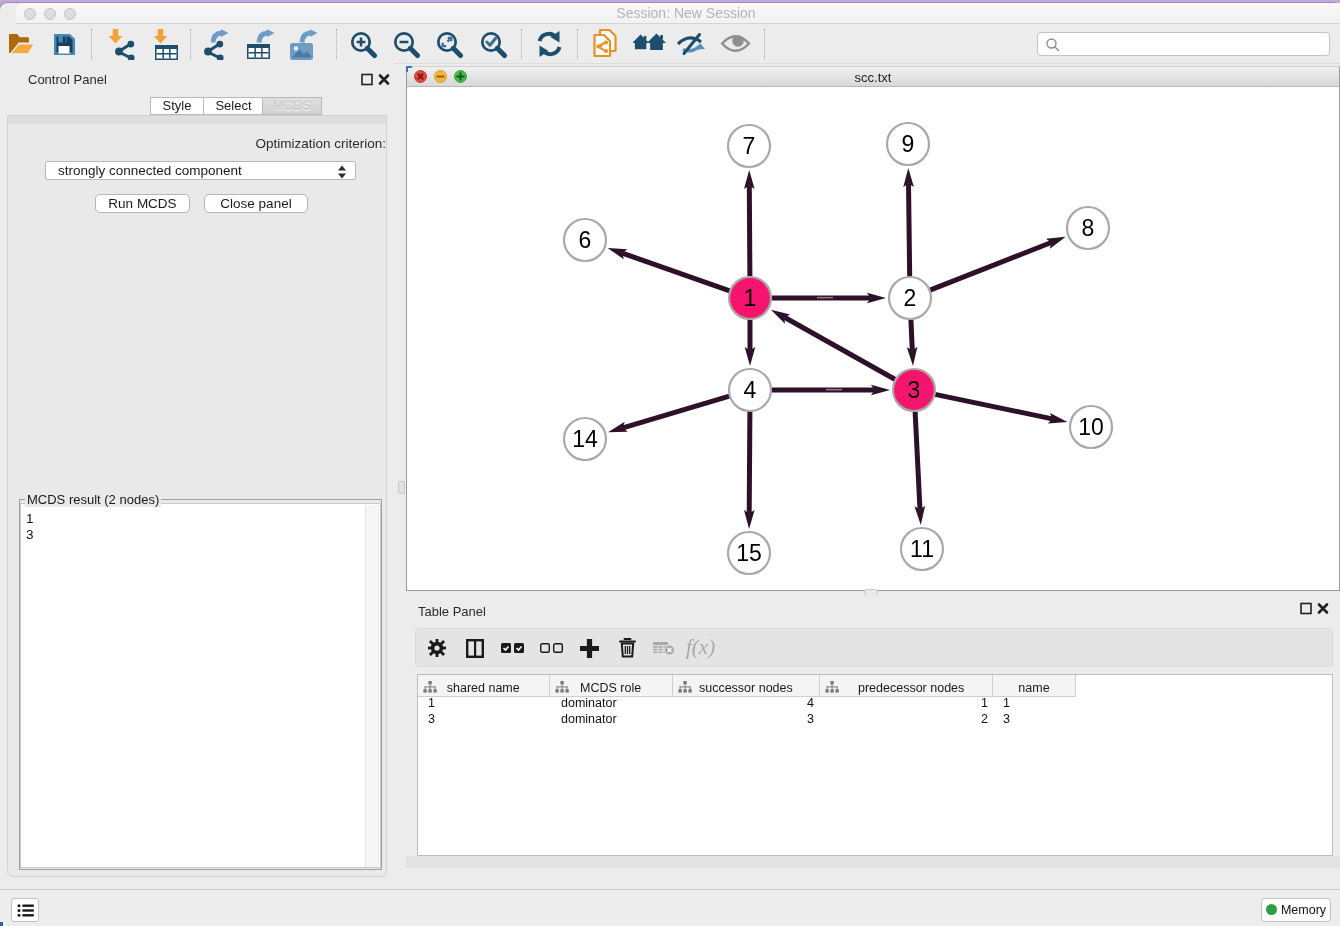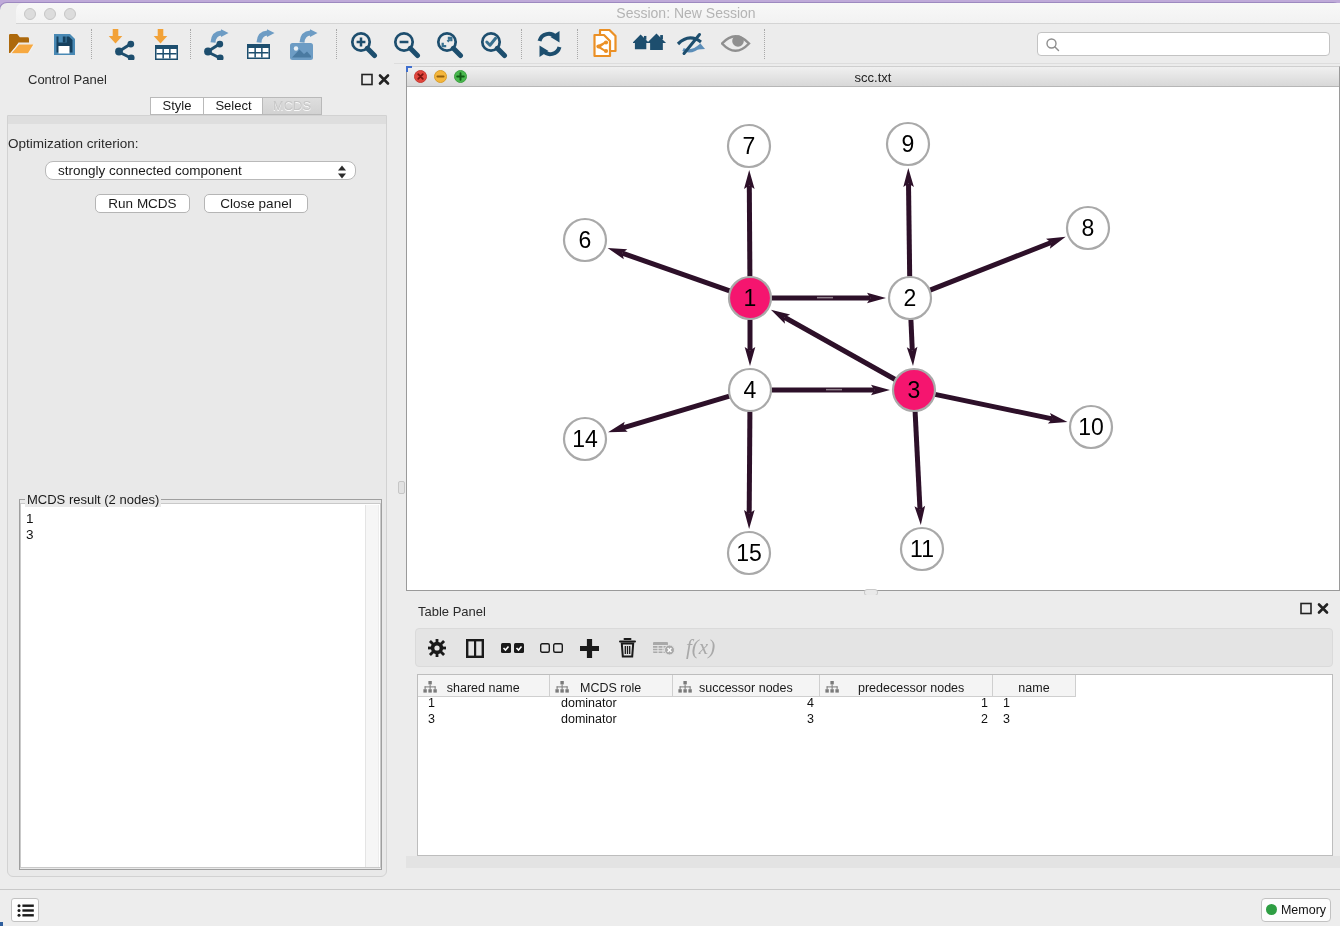--- a/index.html
+++ b/index.html
@@ -29,24 +29,24 @@
   background:#ffffff; border:1px solid #c3c3c3; border-radius:4px; }
 
 #main { position:absolute; left:0; top:59px; width:100%; height:824px; }
 
 #cp { position:absolute; left:0; top:0; width:394px; height:824px; background:#ececec; }
 #cp-title { position:absolute; left:28px; top:10px; font-size:13px; color:#2b2b2b; }
 .tab { position:absolute; top:35px; height:18px; background:#ffffff; border:1px solid #b9b9b9;
   font-size:13px; color:#1a1a1a; text-align:center; line-height:16px; }
 #cp-body { position:absolute; left:7px; top:53px; width:380px; height:762px;
   background:#e9e9e9; border:1px solid #d2d2d2; border-radius:0 0 6px 6px; }
-#opt-label { position:absolute; left:0; top:20px; width:100%; text-align:left;
+#opt-label { position:absolute; left:0; top:20px; width:100%; text-align:right;
   font-size:13.5px; color:#2b2b2b; }
 #combo { position:absolute; left:37px; top:45px; width:311px; height:19px;
-  background:#ffffff; border:1px solid #b9b9b9; border-radius:8px;
+  background:#ffffff; border:1px solid #b9b9b9; border-radius:2px;
   font-size:13.5px; color:#1a1a1a; line-height:17px; padding-left:12px; }
 .btn { position:absolute; height:19px; background:#ffffff; border:1px solid #b5b5b5;
   border-radius:5px; font-size:13.5px; color:#1a1a1a; text-align:center; line-height:17px; }
 #fieldset { position:absolute; left:11px; top:383px; width:363px; height:371px;
   border:1px solid #9f9f9f; }
 #fieldset-label { position:absolute; left:17px; top:376px; background:#e9e9e9; z-index:3;
   font-size:13px; color:#1a1a1a; padding:0 2px; }
 #result-box { position:absolute; left:12px; top:387px; width:361px; height:365px;
   background:#ffffff; border:1px solid #c9c9c9; font-size:13.5px; color:#111;
   line-height:16.4px; padding:7px 0 0 5px; }

